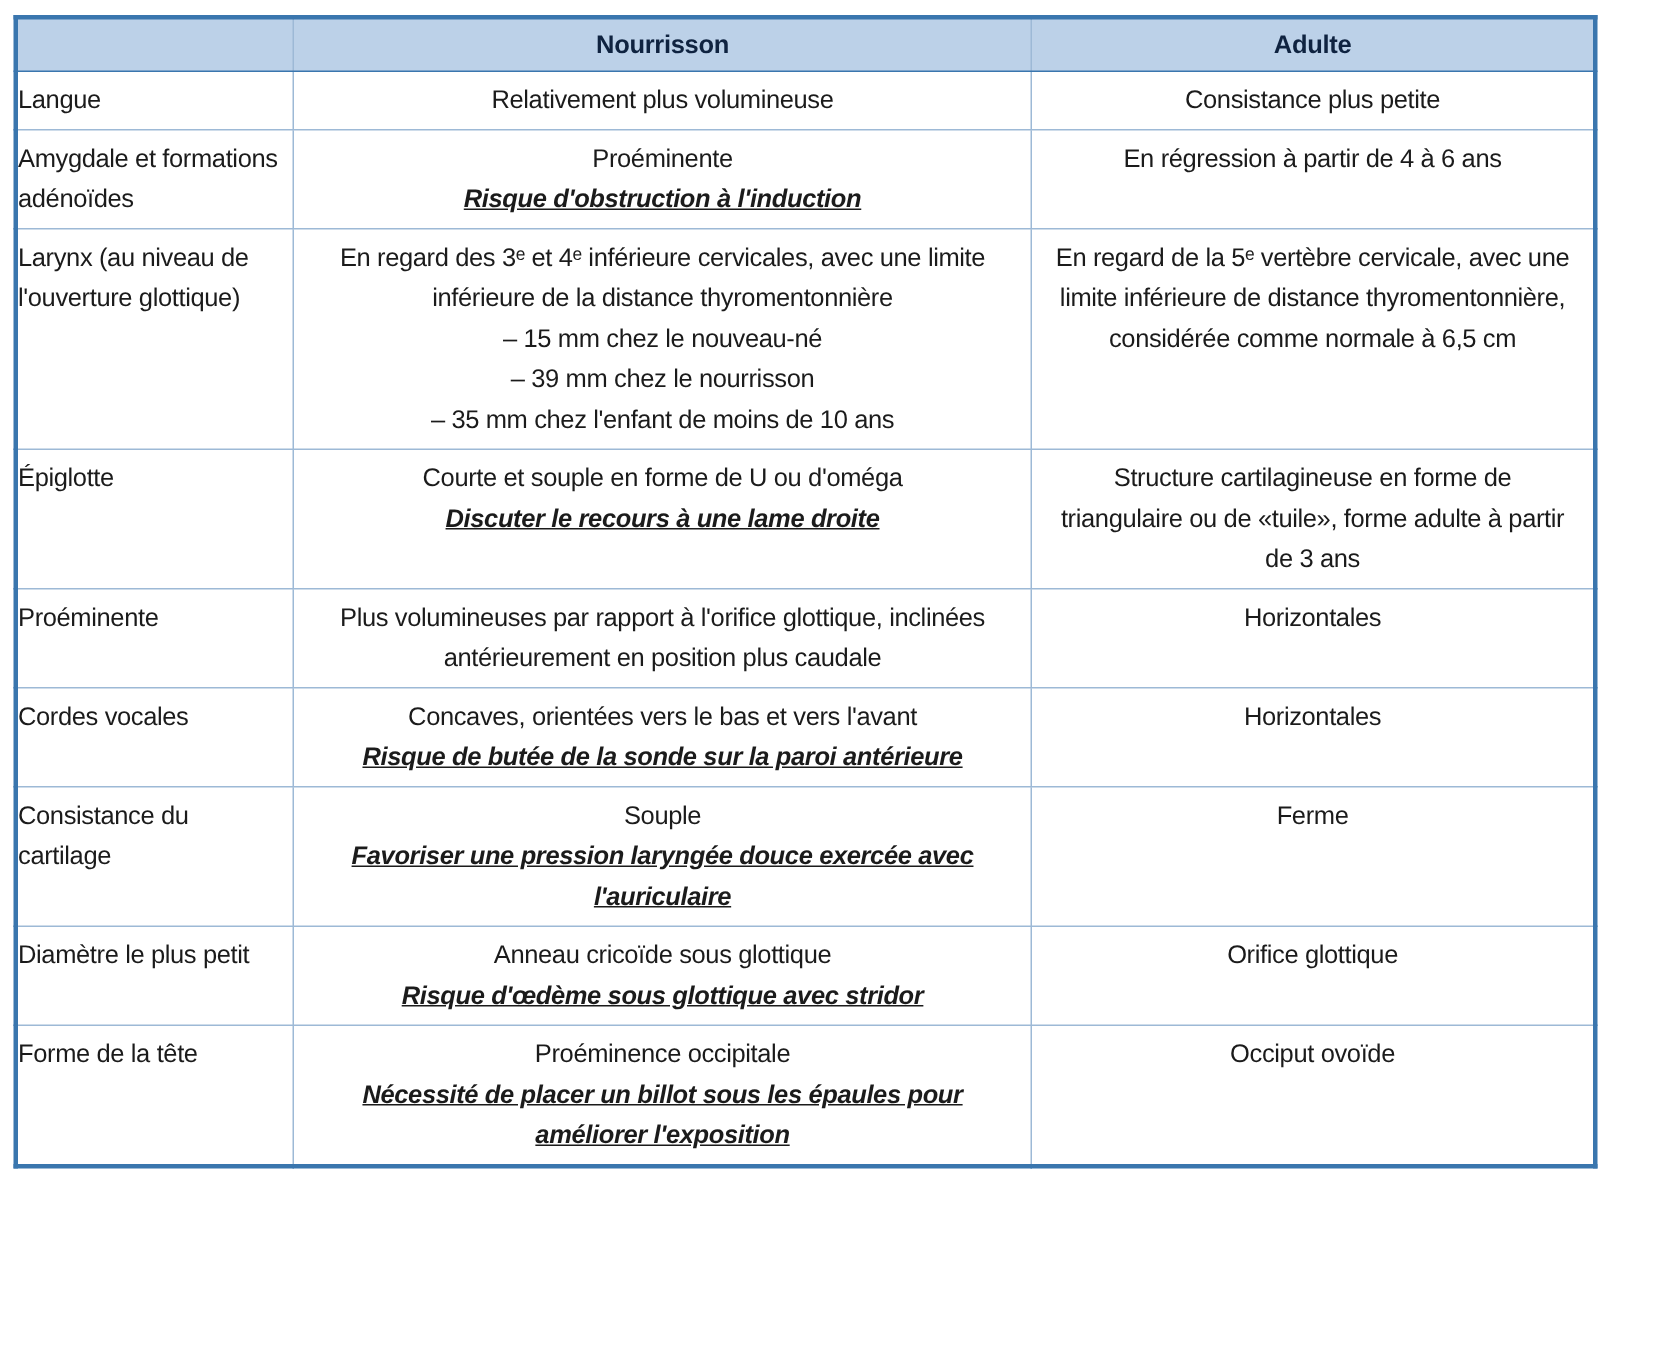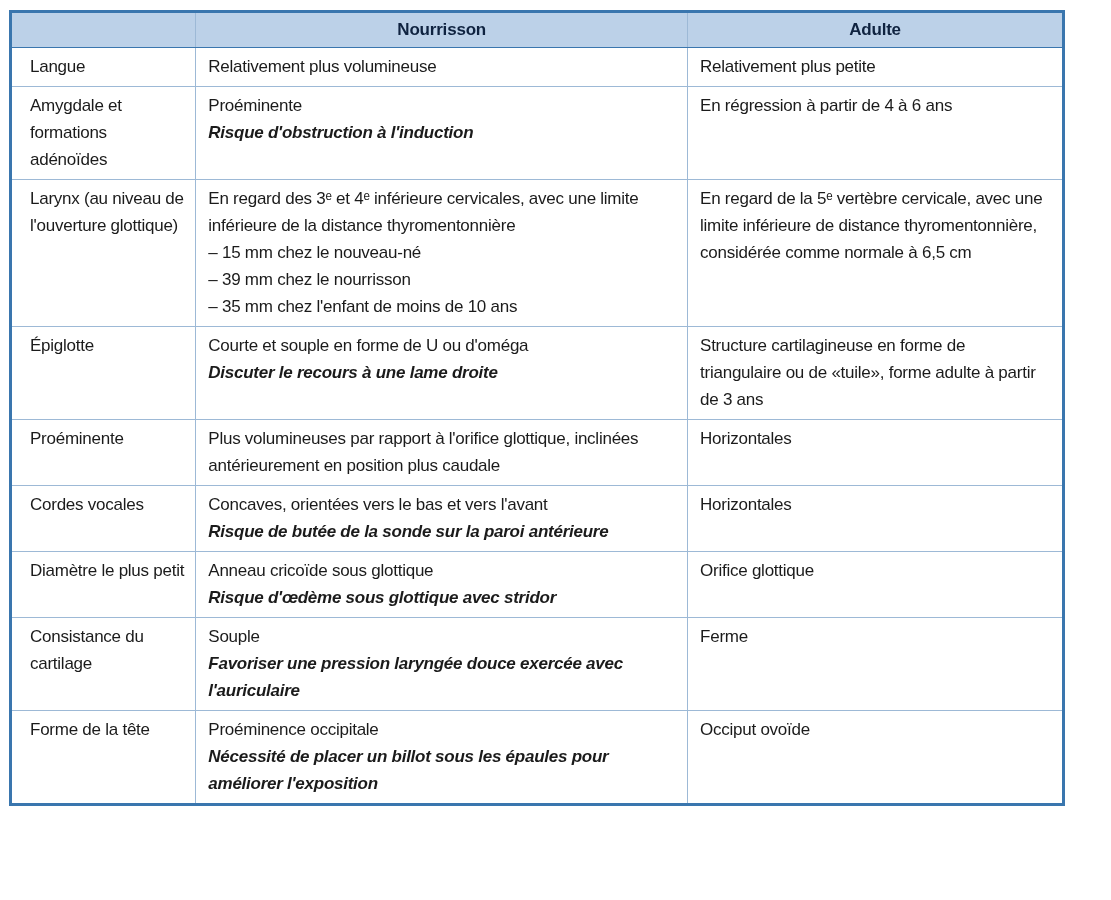--- a/index.html
+++ b/index.html
@@ -47,27 +47,28 @@
     border-bottom:1px solid var(--frame);
   }
   tbody td{
     font-size:17px;
     line-height:27px;
     letter-spacing:-0.25px;
     padding:5px 12px 6px 12px;
     color:var(--text);
   }
   td.label-cell{
-    padding-left:18px;
+    padding-left:0;
     padding-right:8px;
   }
-  .line{min-height:27px;}
+  .line{min-height:27px;text-align:center;}
   .line.em{
     font-weight:bold;
     font-style:italic;
+    text-decoration:underline;
   }
 </style>
 </head>
 <body>
 
 <div class="page">
   <table class="cmp">
     <colgroup>
       <col class="c-label">
       <col class="c-nourrisson">
@@ -80,21 +81,21 @@
         <th>Adulte</th>
       </tr>
     </thead>
     <tbody>
         <tr>
           <td class="label-cell">Langue</td>
           <td>
             <div class="line">Relativement plus volumineuse</div>
           </td>
           <td>
-            <div class="line">Relativement plus petite</div>
+            <div class="line">Consistance plus petite</div>
           </td>
         </tr>
         <tr>
           <td class="label-cell">Amygdale et formations adénoïdes</td>
           <td>
             <div class="line">Proéminente</div>
             <div class="line em">Risque d'obstruction à l'induction</div>
           </td>
           <td>
             <div class="line">En régression à partir de 4 à 6 ans</div>
@@ -135,37 +136,37 @@
           <td class="label-cell">Cordes vocales</td>
           <td>
             <div class="line">Concaves, orientées vers le bas et vers l'avant</div>
             <div class="line em">Risque de butée de la sonde sur la paroi antérieure</div>
           </td>
           <td>
             <div class="line">Horizontales</div>
           </td>
         </tr>
         <tr>
+          <td class="label-cell">Consistance du cartilage</td>
+          <td>
+            <div class="line">Souple</div>
+            <div class="line em">Favoriser une pression laryngée douce exercée avec l'auriculaire</div>
+          </td>
+          <td>
+            <div class="line">Ferme</div>
+          </td>
+        </tr>
+        <tr>
           <td class="label-cell">Diamètre le plus petit</td>
           <td>
             <div class="line">Anneau cricoïde sous glottique</div>
             <div class="line em">Risque d'œdème sous glottique avec stridor</div>
           </td>
           <td>
             <div class="line">Orifice glottique</div>
-          </td>
-        </tr>
-        <tr>
-          <td class="label-cell">Consistance du cartilage</td>
-          <td>
-            <div class="line">Souple</div>
-            <div class="line em">Favoriser une pression laryngée douce exercée avec l'auriculaire</div>
-          </td>
-          <td>
-            <div class="line">Ferme</div>
           </td>
         </tr>
         <tr>
           <td class="label-cell">Forme de la tête</td>
           <td>
             <div class="line">Proéminence occipitale</div>
             <div class="line em">Nécessité de placer un billot sous les épaules pour améliorer l'exposition</div>
           </td>
           <td>
             <div class="line">Occiput ovoïde</div>

